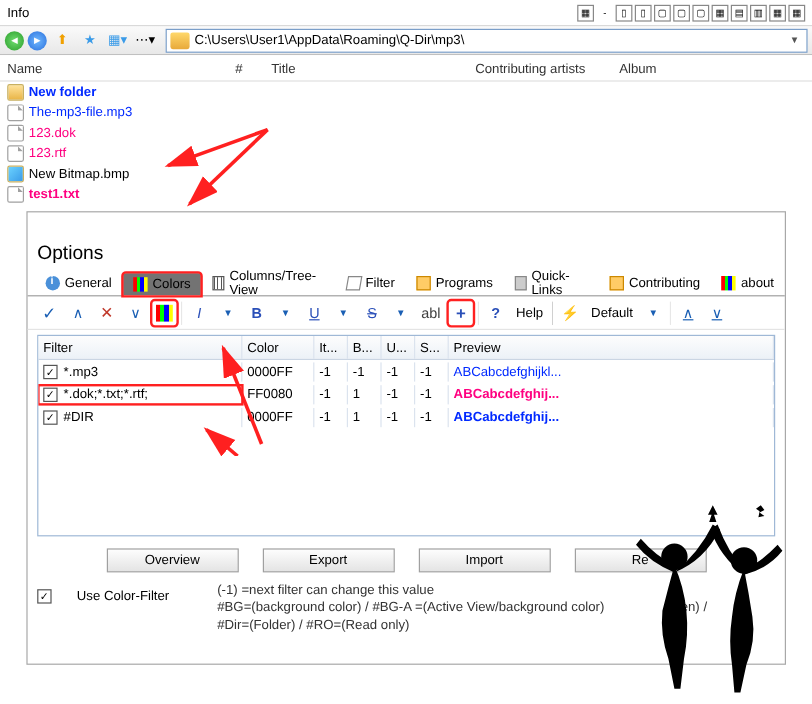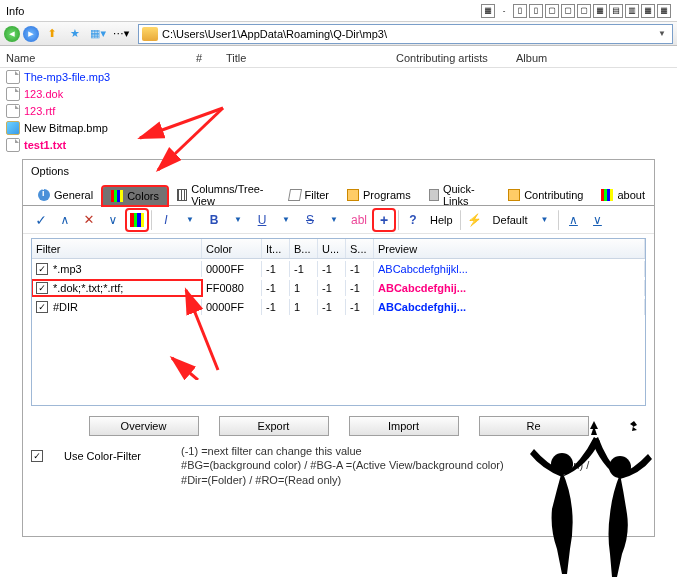--- a/index.html
+++ b/index.html
@@ -32,21 +32,21 @@
 .fileicon.folder { background: linear-gradient(to bottom, #ffe39b, #e9b547); }
 .fileicon.doc { background: #fff; border: 1px solid #a0a0a0; position: relative; }
 .fileicon.doc::after { content: ""; position: absolute; right: 0; top: 0; border-width: 0 4px 4px 0; border-style: solid; border-color: #fff #fff #a0a0a0 #a0a0a0; }
 .fileicon.bmp { background: linear-gradient(135deg, #6bd2ff, #3a9be8); }
 .fname { font-size: 11px; }
 .fname.bold { font-weight: bold; }
 .fname.blue { color: #0029ff; }
 .fname.magenta { color: #ff0080; }
 .fname.black { color: #000; }
 .options-panel { margin: 0 22px 0 22px; border: 1px solid #a8a8a8; background: #fff; height: 378px; display: flex; flex-direction: column; }
-.options-header { height: 22px; display: flex; align-items: center; padding-left: 8px; font-size: 11px; }
+.options-header { height: 22px; display: flex; align-items: center; padding-left: 8px; font-size: 16px; margin-top: 24px; }
 .tabs { display: flex; height: 24px; border-bottom: 1px solid #a0a0a0; padding-left: 6px; align-items: end; }
 .tab { height: 20px; padding: 0 8px; display: flex; align-items: center; gap: 4px; font-size: 11px; border: 1px solid transparent; cursor: pointer; }
 .tab.active { background: #737373; border: 1px solid #a0a0a0; border-bottom: 1px solid #fff; position: relative; top: 1px; border-radius: 3px 3px 0 0; }
 .tab.hilite { outline: 2px solid #ff2020; outline-offset: -1px; }
 .tab-icon { width: 12px; height: 12px; display: inline-block; }
 .tab-icon.info { background: #4a90d9; border-radius: 50%; position: relative; }
 .tab-icon.info::after { content: "i"; color: #fff; font-size: 9px; font-weight: bold; position: absolute; left: 4px; top: -1px; }
 .tab-icon.colors { background: linear-gradient(90deg, red 0 25%, lime 25% 50%, blue 50% 75%, yellow 75% 100%); }
 .tab-icon.cols { background: repeating-linear-gradient(90deg, #555 0 1px, transparent 1px 3px); border: 1px solid #555; }
 .tab-icon.filter { background: #fff; border: 1px solid #888; transform: skewX(-10deg); }
@@ -54,21 +54,21 @@
 .tab-icon.ql { background: #ccc; border: 1px solid #888; }
 .tools2 { height: 28px; display: flex; align-items: center; gap: 4px; padding: 0 8px; border-bottom: 1px solid #e4e4e4; }
 .tb2 { min-width: 20px; height: 20px; display: inline-flex; align-items: center; justify-content: center; padding: 0 3px; font-size: 12px; color: #1a5fb4; cursor: pointer; border-radius: 2px; }
 .tb2.redbox { outline: 2px solid #ff2020; outline-offset: 0; }
 .tb2.sep { border-left: 1px solid #d0d0d0; width: 1px; min-width: 1px; padding: 0; }
 .tb2.bold { font-weight: bold; color: #2a4fb8; }
 .tb2.italic { font-style: italic; color: #2a4fb8; }
 .tb2.uline { text-decoration: underline; color: #2a4fb8; }
 .tb2.strike { text-decoration: line-through; color: #2a4fb8; }
 .tb2.text { color: #000; font-size: 11px; }
-.tb2.abl { color: #ec4899; }
+.tb2.abl { color: #404040; }
 .tb2.plus { color: #2a4fb8; font-weight: bold; font-size: 14px; }
 .tb2.qmark { color: #2a4fb8; font-weight: bold; }
 .grid { margin: 4px 8px; border: 1px solid #9fb8d6; height: 168px; background: #fff; overflow: hidden; }
 .ghead { display: flex; height: 20px; background: linear-gradient(#fdfdfd, #ecf1f7); border-bottom: 1px solid #cad5e3; }
 .gcell { padding: 2px 4px; border-right: 1px solid #dbe3ee; font-size: 11px; display: flex; align-items: center; }
 .gc-filt { width: 170px; }
 .gc-color { width: 60px; }
 .gc-n { width: 28px; }
 .gc-prev { flex: 1; }
 .grow { display: flex; height: 19px; align-items: center; }
@@ -125,20 +125,24 @@
   <div class="filelist">
     <div class="columns">
       <div class="col name">Name</div>
       <div class="col hash">#</div>
       <div class="col title">Title</div>
       <div class="col contrib">Contributing artists</div>
       <div class="col album">Album</div>
     </div>
     <div id="filerows">
         <div class="filerow">
+          <span class="fileicon folder"></span>
+          <span class="fname bold blue">New folder</span>
+        </div>
+        <div class="filerow">
           <span class="fileicon doc"></span>
           <span class="fname blue">The-mp3-file.mp3</span>
         </div>
         <div class="filerow">
           <span class="fileicon doc"></span>
           <span class="fname magenta">123.dok</span>
         </div>
         <div class="filerow">
           <span class="fileicon doc"></span>
           <span class="fname magenta">123.rtf</span>

